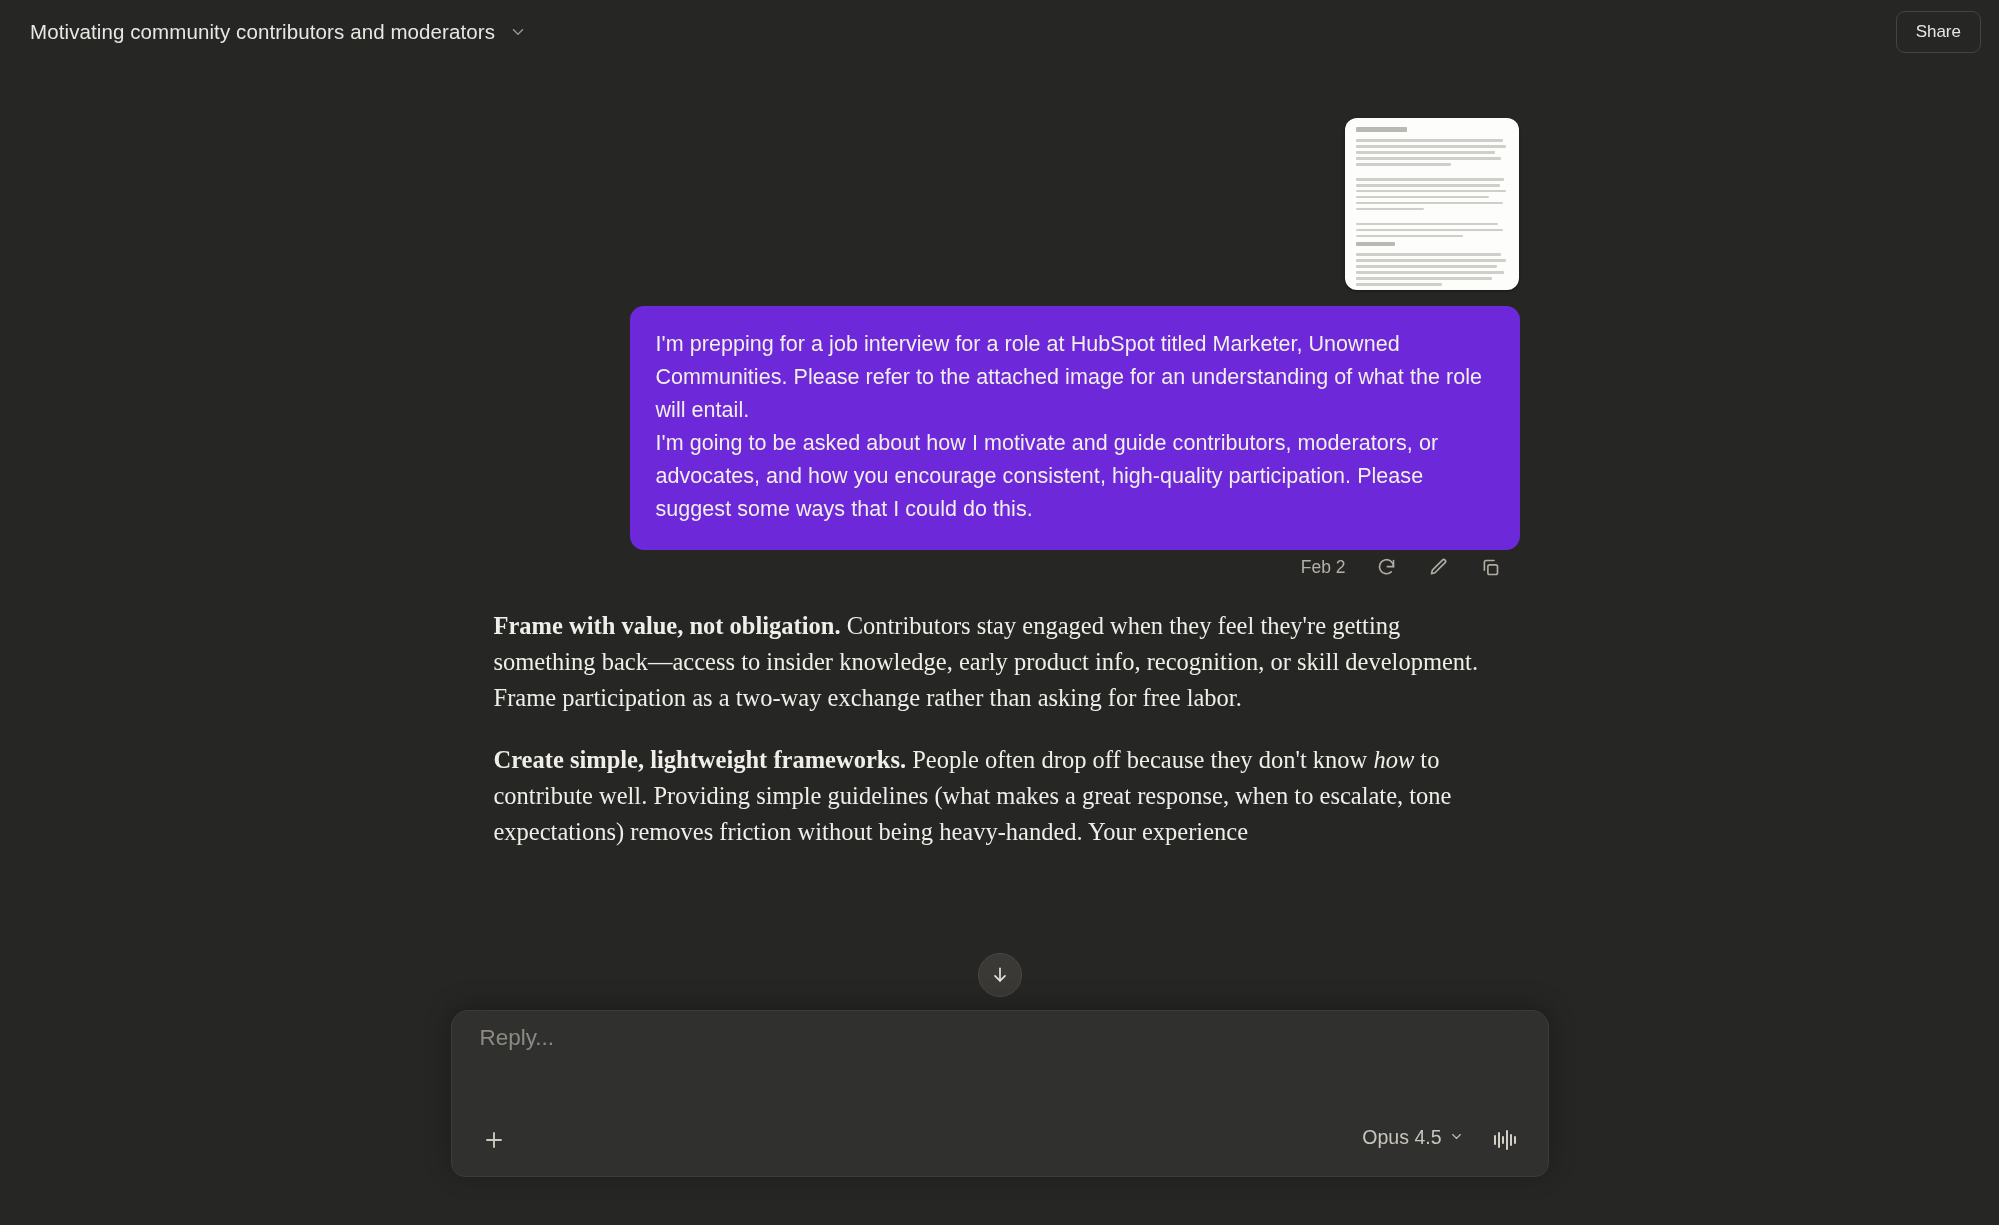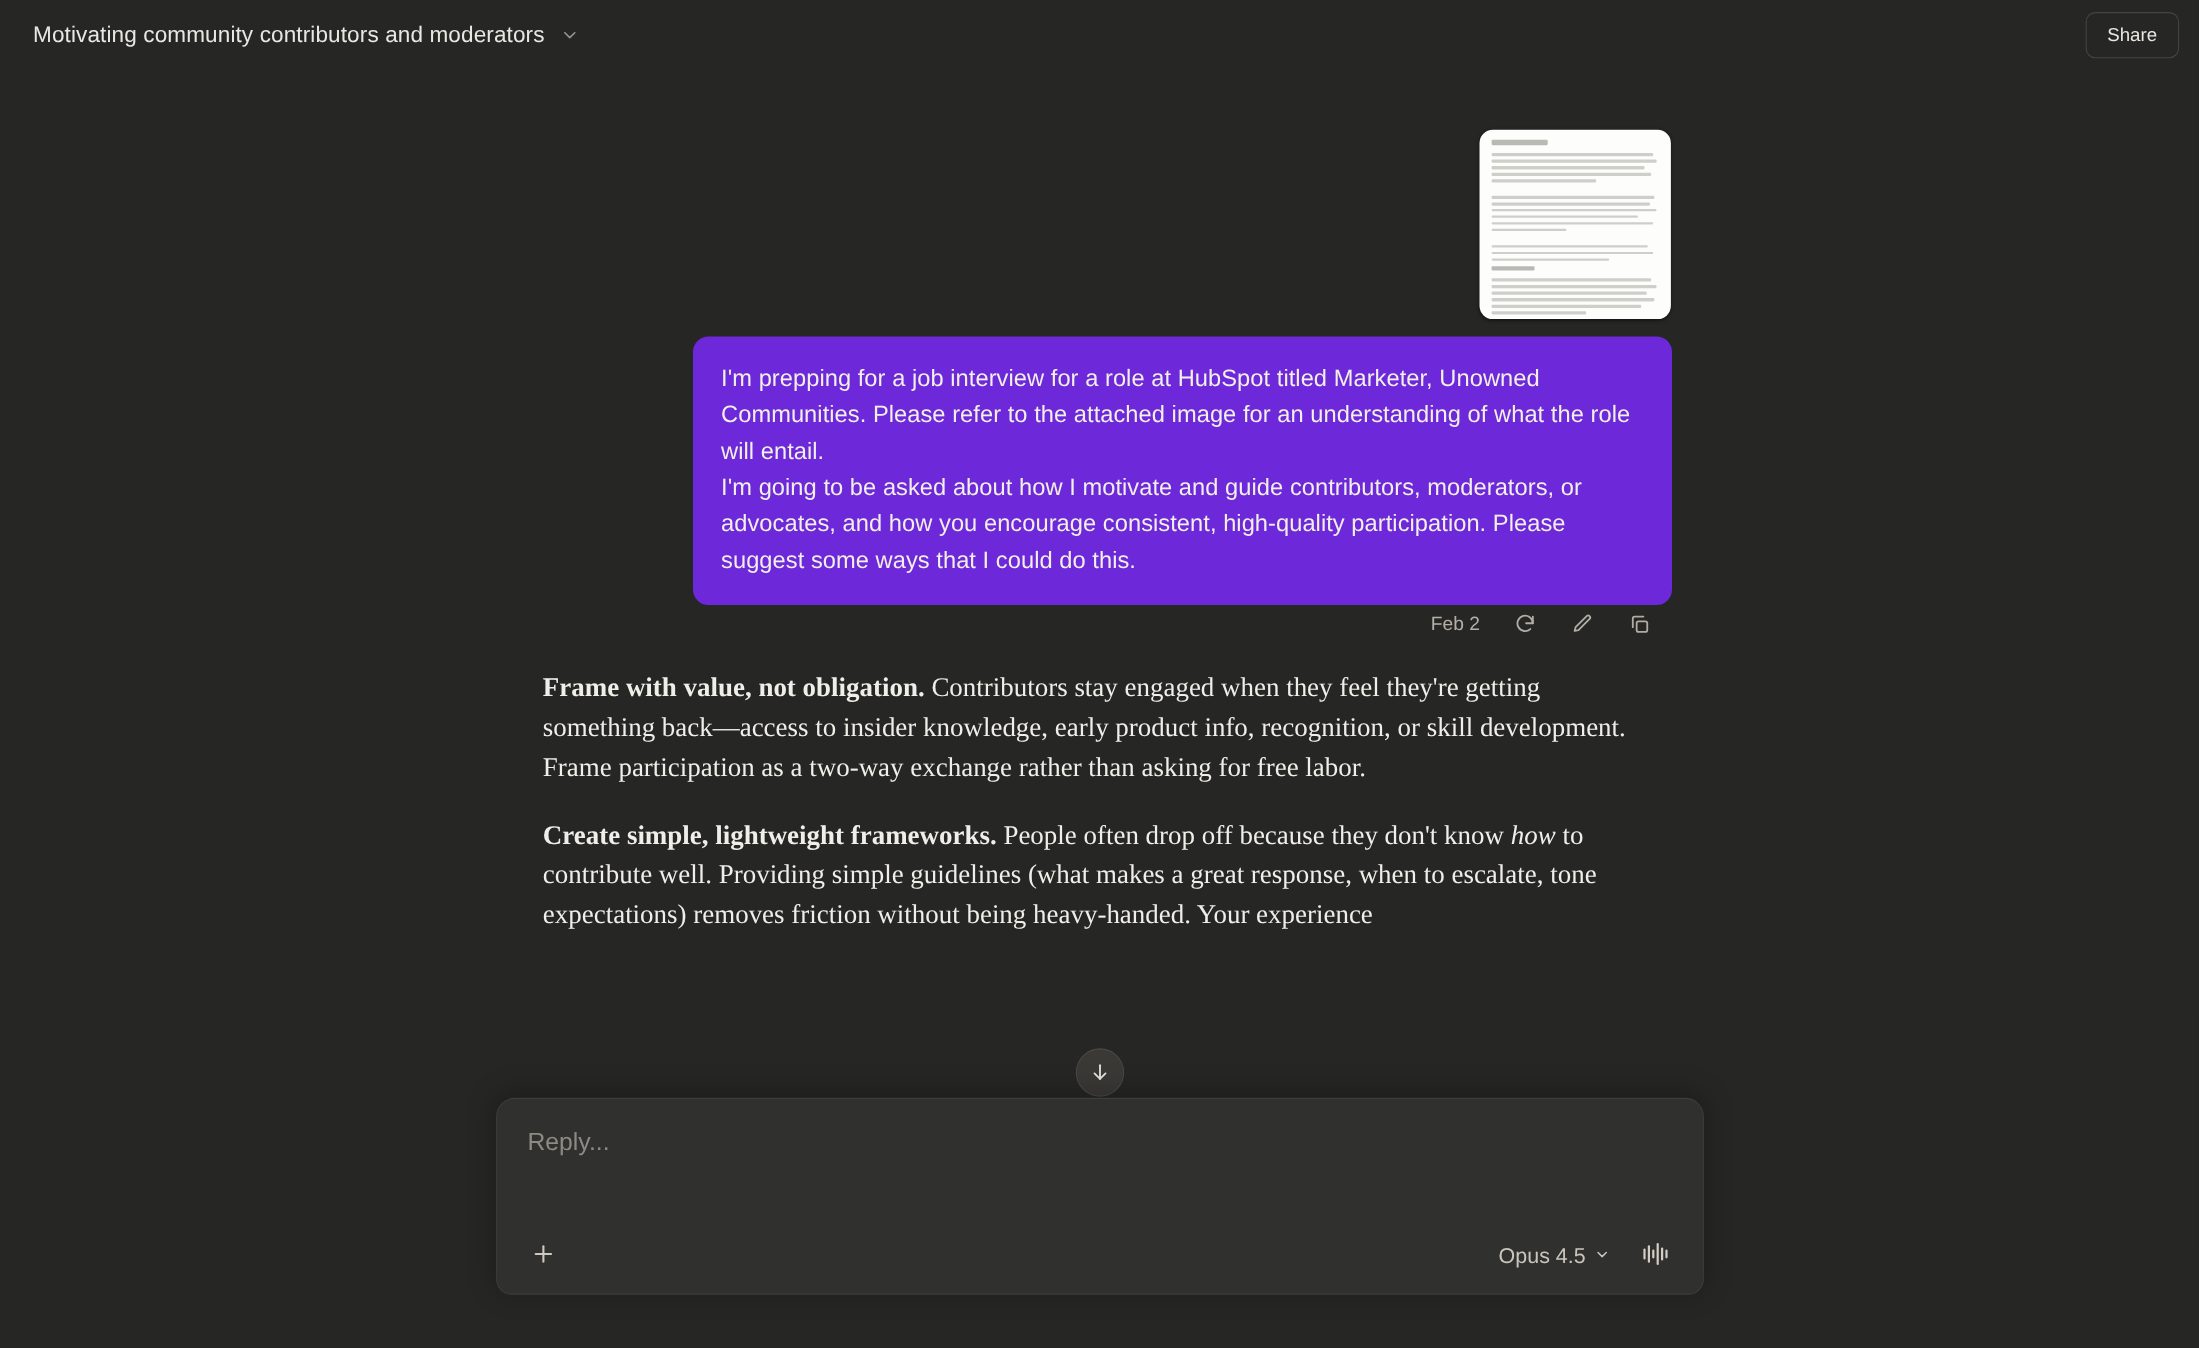--- a/index.html
+++ b/index.html
@@ -148,33 +148,33 @@
     position: absolute;
     left: 0; right: 0; bottom: 48px;
     display: flex; justify-content: center;
     z-index: 6;
   }
   .composer {
     width: 1098px;
     background: #30302e;
     border: 1px solid #3d3c39;
     border-radius: 17px 17px 14px 14px;
-    padding: 17px 22px 16px;
+    padding: 5px 22px 16px;
     box-shadow: 0 -4px 26px rgba(0,0,0,.28);
   }
   .composer-input {
     min-height: 88px;
     color: #8d8a83;
     font-size: 22.5px;
     line-height: 32px;
     padding: 6px 6px 0;
     cursor: text;
   }
   .composer-bottom {
-    display: flex; align-items: flex-end;
+    display: flex; align-items: flex-start;
     margin-top: 16px;
   }
   .plus-btn {
     width: 40px; height: 40px;
     display: flex; align-items: center; justify-content: center;
     border-radius: 9px;
     color: #cdc9c0;
     cursor: pointer;
     font-size: 28px;
     line-height: 1;

